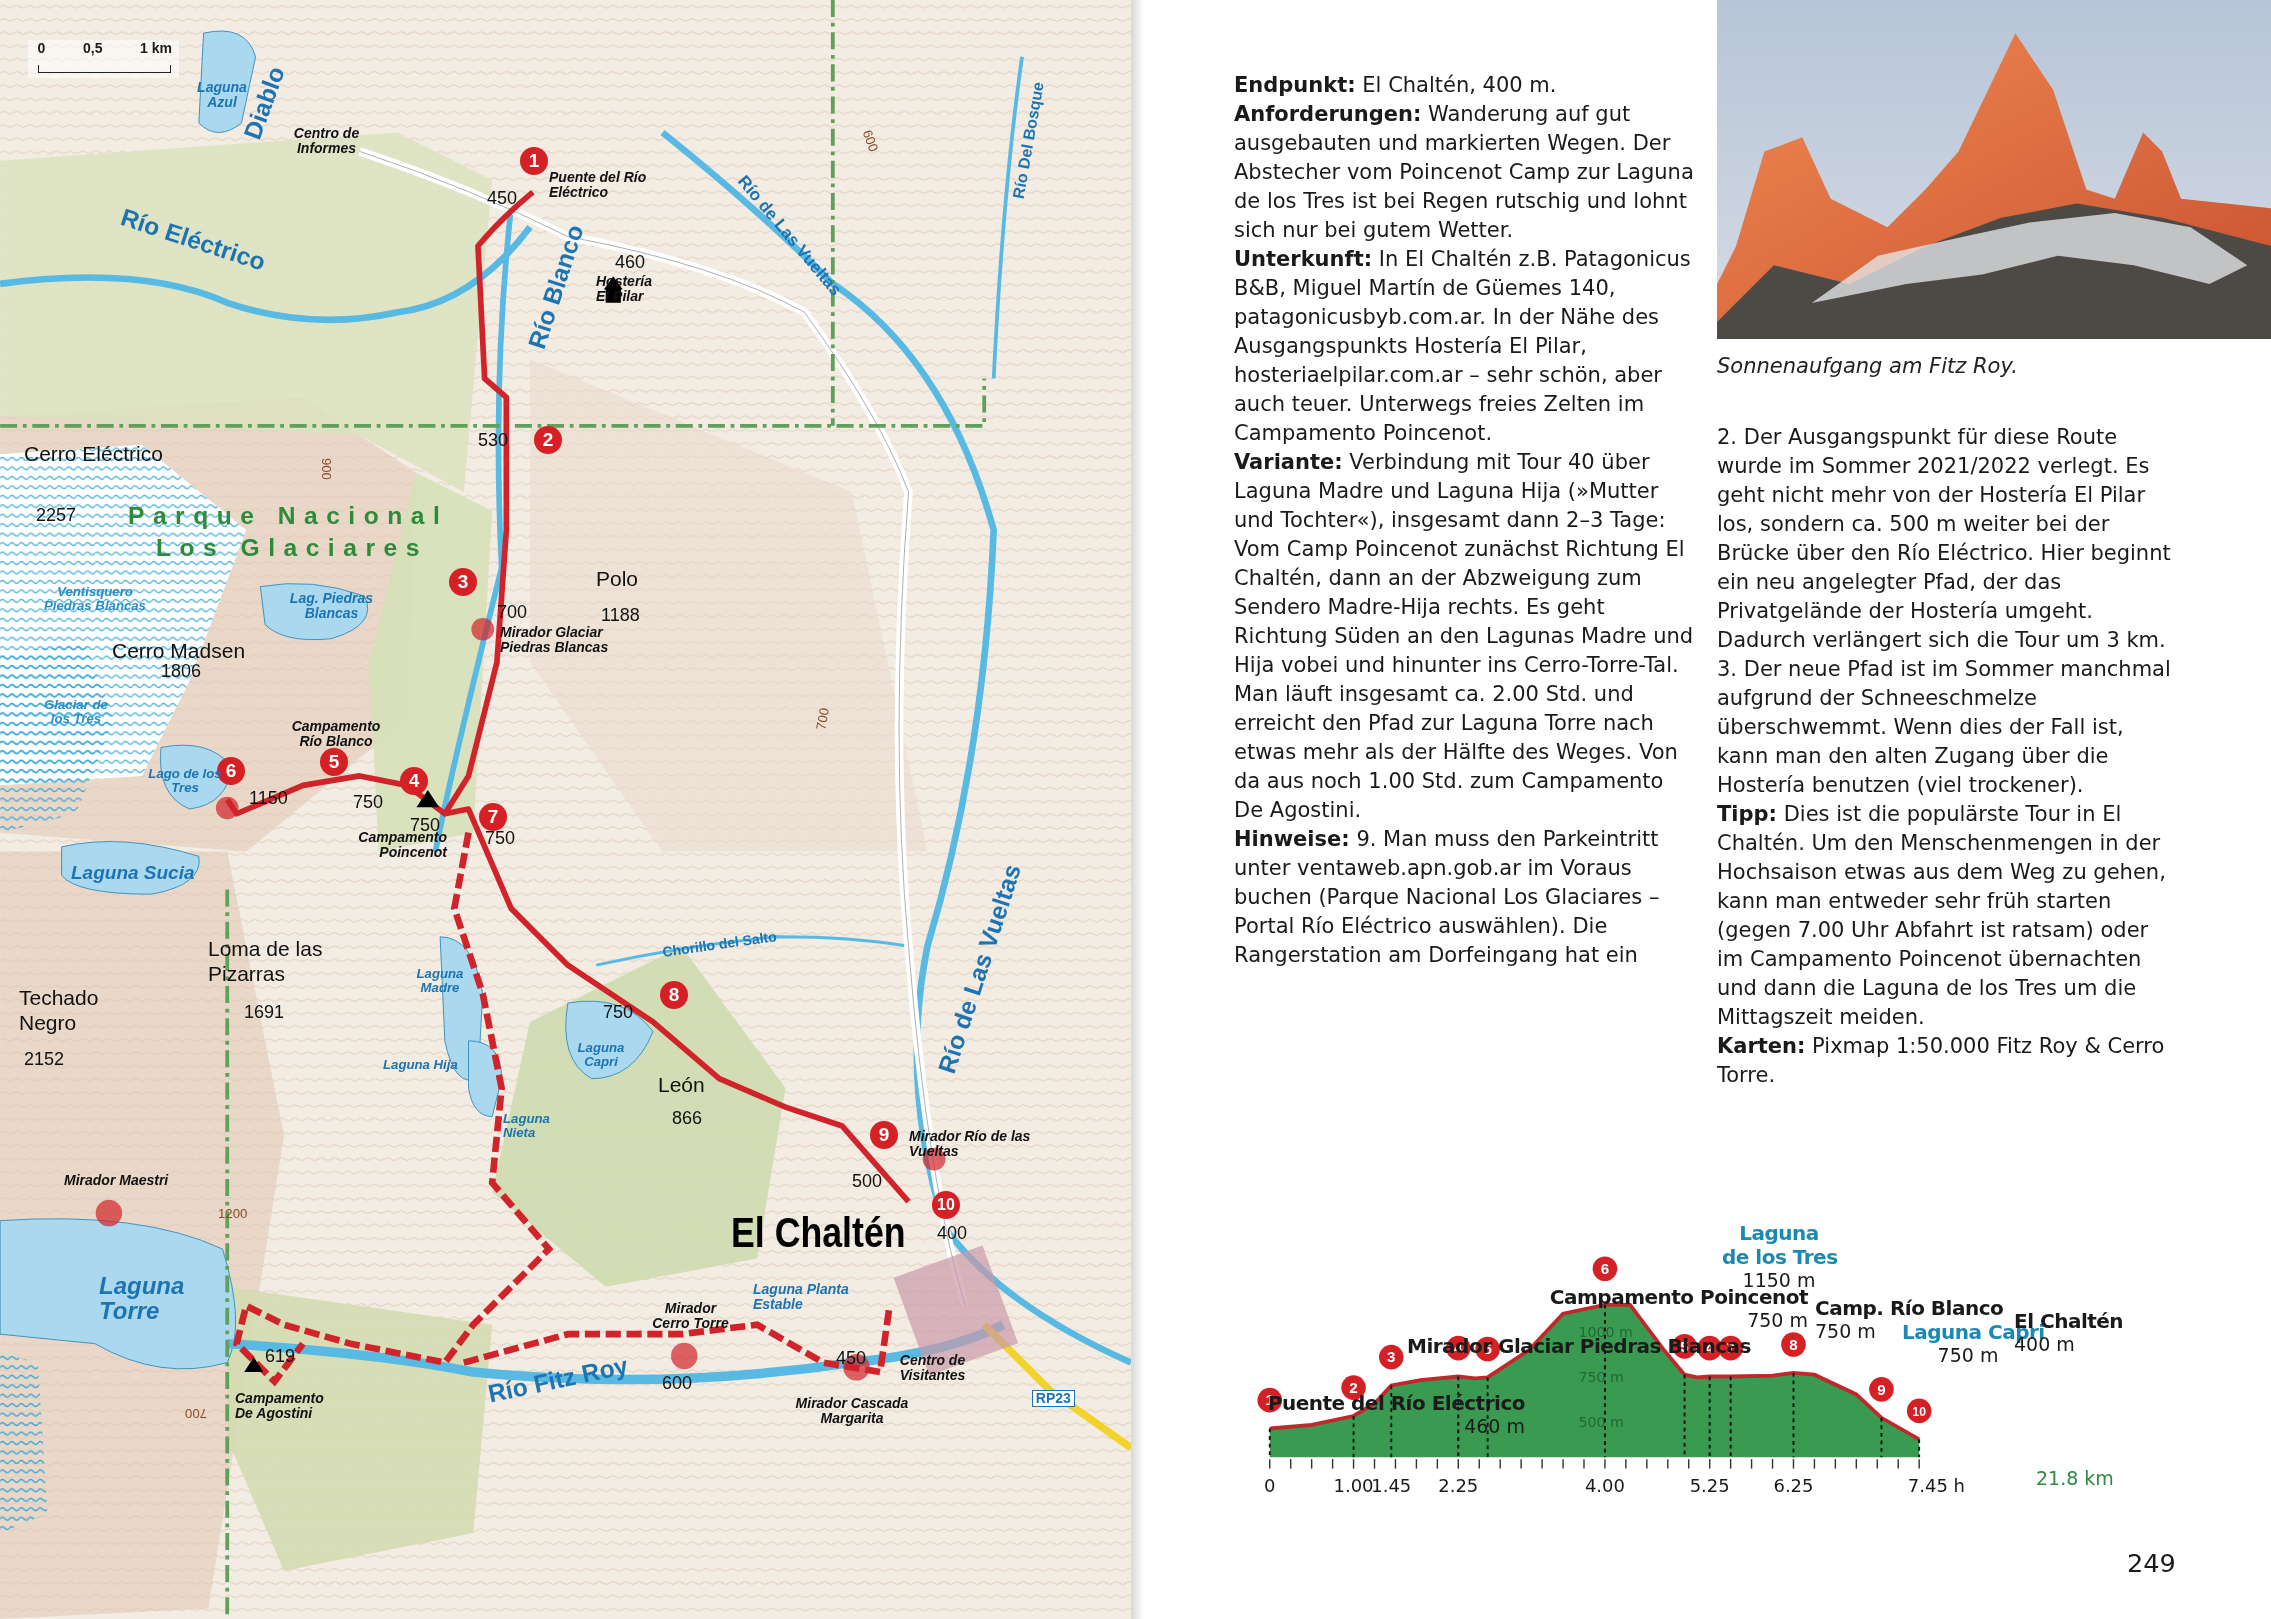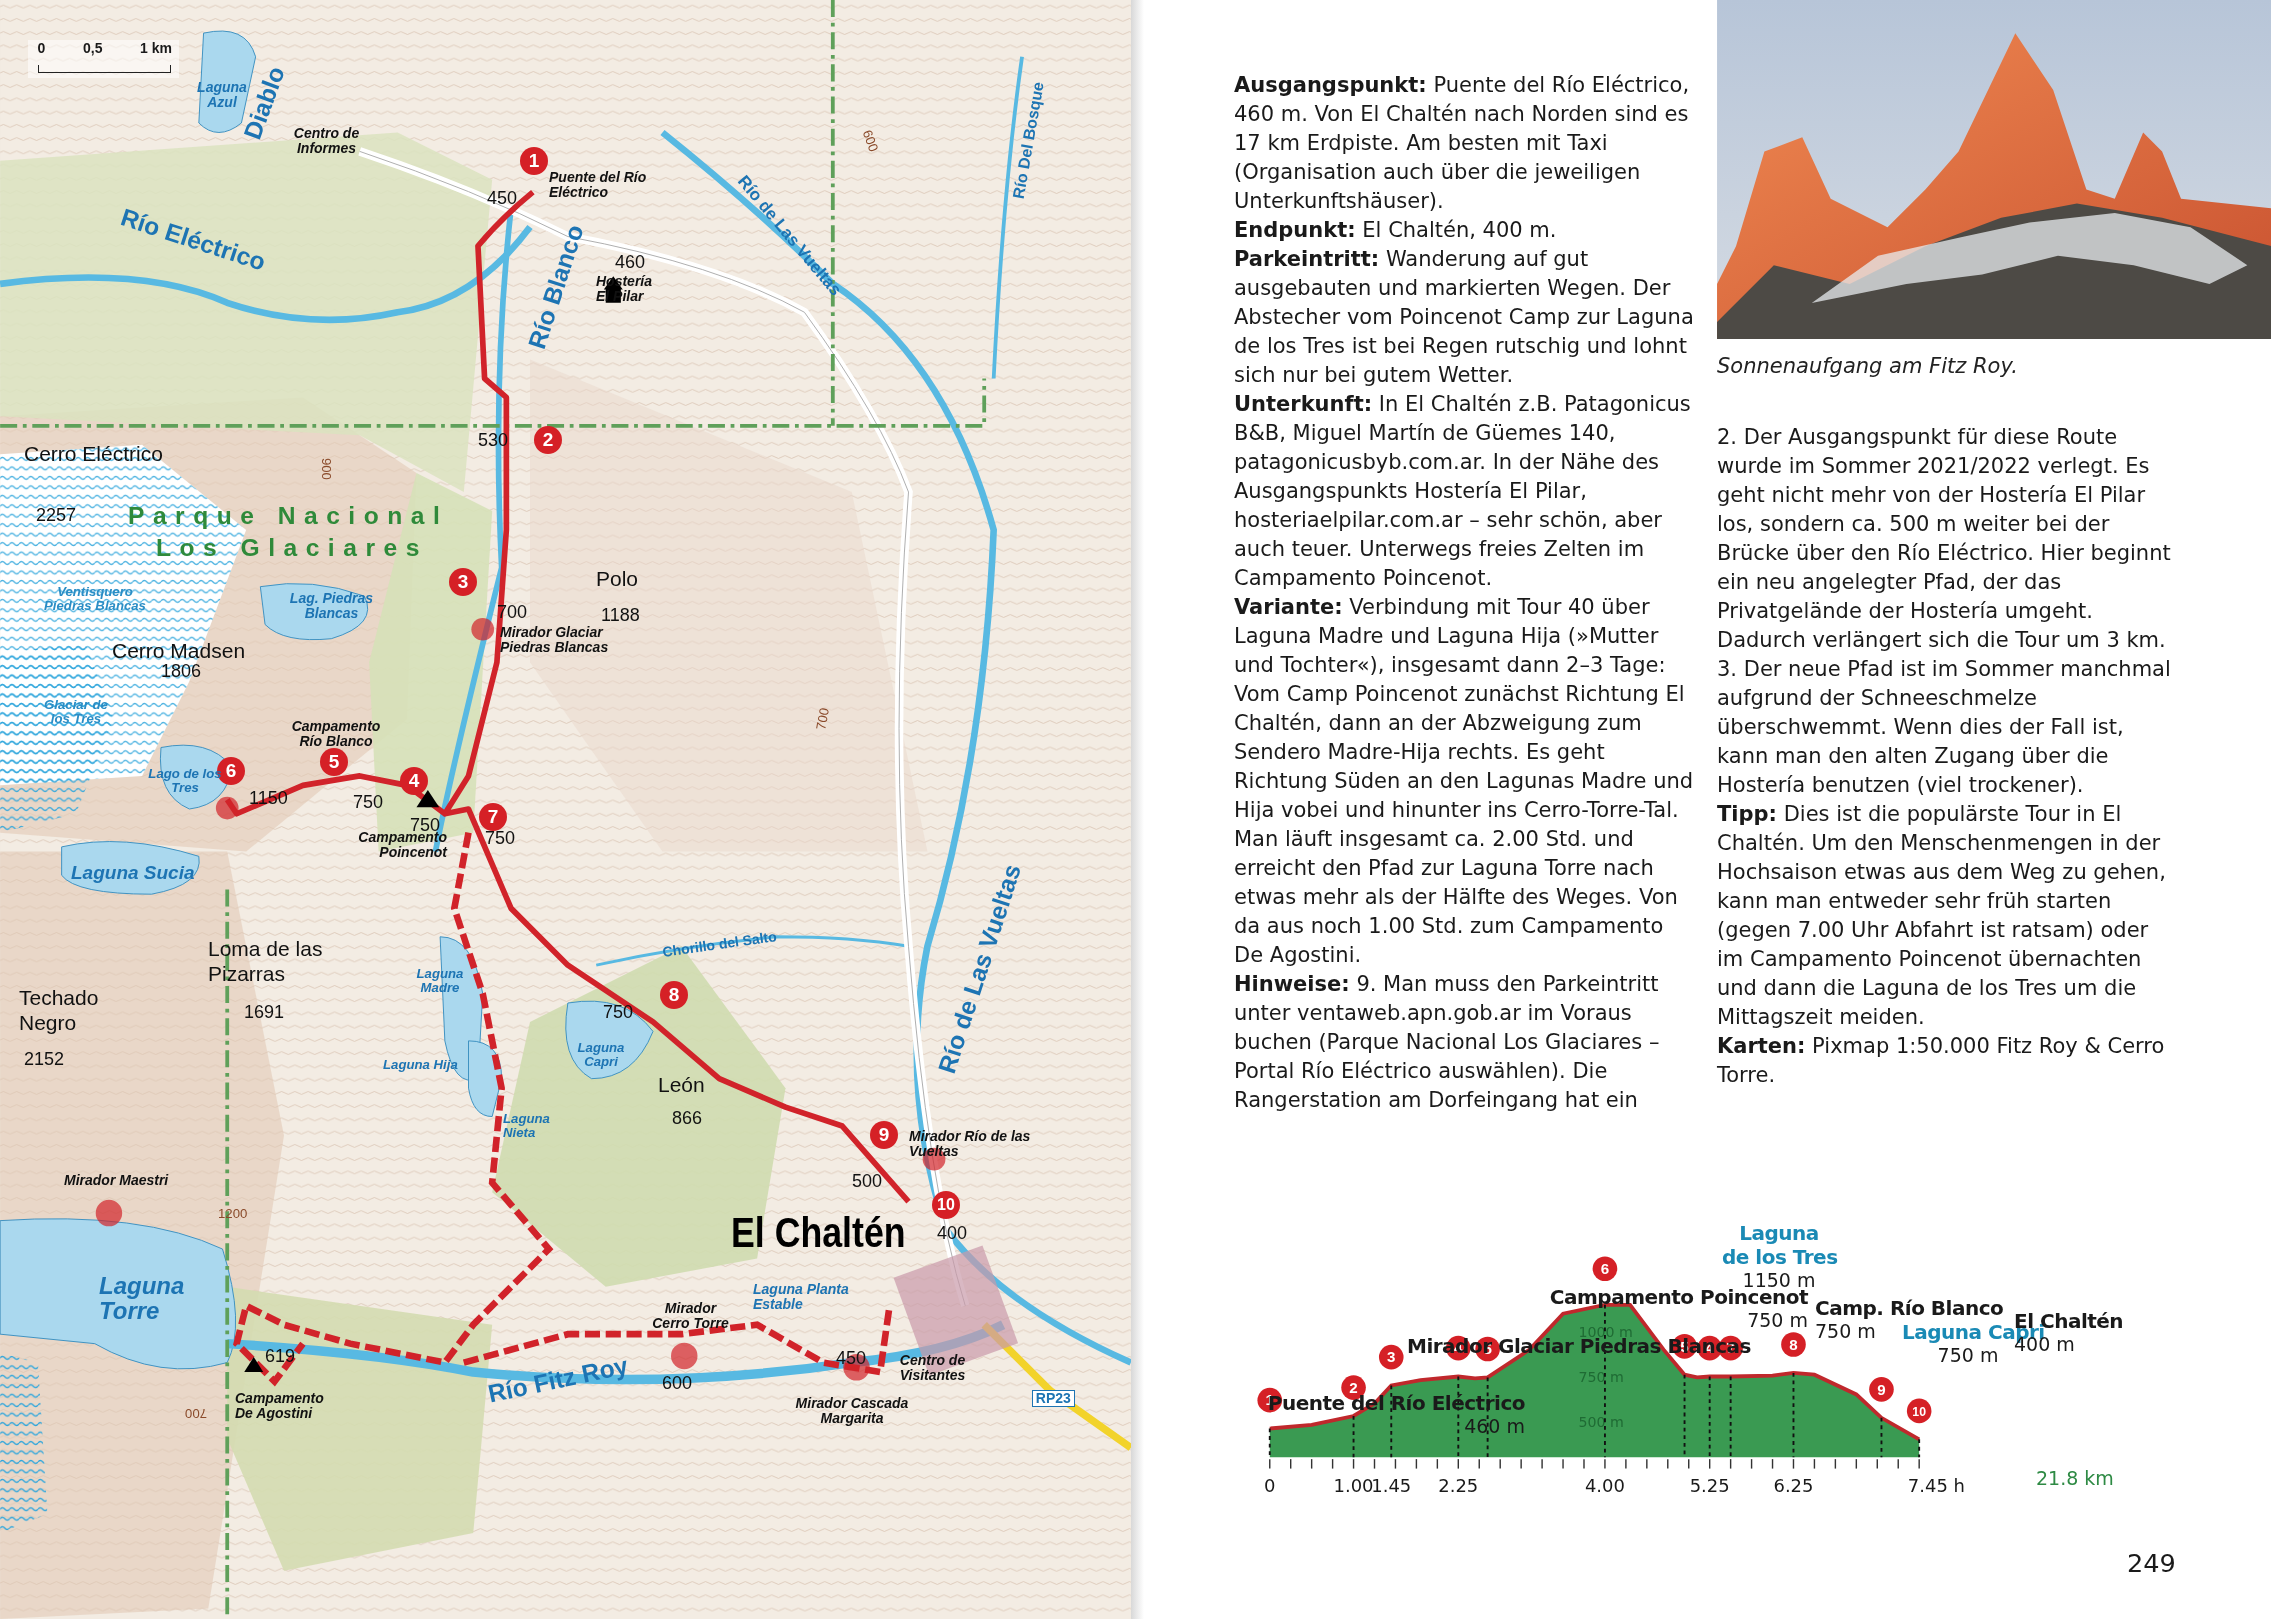--- a/index.html
+++ b/index.html
@@ -195,23 +195,22 @@
   <div class="mlabel" style="left:859px;top:134px;font-size:13.2px;color:#8a4a2a;transform:rotate(70deg)">600</div>
   <div class="mlabel" style="left:315px;top:462px;font-size:13.2px;color:#8a4a2a;transform:rotate(90deg)">900</div>
   <div class="mlabel" style="left:812px;top:712px;font-size:13.2px;color:#8a4a2a;transform:rotate(-80deg)">700</div>
   <div class="mlabel" style="left:218px;top:1207px;font-size:13.2px;color:#8a4a2a">1200</div>
   <div class="mlabel" style="left:185px;top:1406px;font-size:13.2px;color:#8a4a2a;transform:rotate(180deg)">700</div>
 </div>
 
 <div class="gutter"></div>
 
 <div id="col1" class="col">
-    <p><b>Ausgangspunkt:</b><span> Puente del Río Eléctrico, 460 m. Von El Chaltén nach Norden sind es 17 km Erdpiste. Am besten mit Taxi (Organisation auch über die jeweiligen Unterkunftshäuser).</span></p>
     <p><b>Endpunkt:</b><span> El Chaltén, 400 m.</span></p>
-    <p><b>Parkeintritt:</b><span> Wanderung auf gut ausgebauten und markierten Wegen. Der Abstecher vom Poincenot Camp zur Laguna de los Tres ist bei Regen rutschig und lohnt sich nur bei gutem Wetter.</span></p>
+    <p><b>Anforderungen:</b><span> Wanderung auf gut ausgebauten und markierten Wegen. Der Abstecher vom Poincenot Camp zur Laguna de los Tres ist bei Regen rutschig und lohnt sich nur bei gutem Wetter.</span></p>
     <p><b>Unterkunft:</b><span> In El Chaltén z.B. Patagonicus B&amp;B, Miguel Martín de Güemes 140, patagonicusbyb.com.ar. In der Nähe des Ausgangspunkts Hostería El Pilar, hosteriaelpilar.com.ar – sehr schön, aber auch teuer. Unterwegs freies Zelten im Campamento Poincenot.</span></p>
     <p><b>Variante:</b><span> Verbindung mit Tour 40 über Laguna Madre und Laguna Hija (»Mutter und Tochter«), insgesamt dann 2–3 Tage: Vom Camp Poincenot zunächst Richtung El Chaltén, dann an der Abzweigung zum Sendero Madre-Hija rechts. Es geht Richtung Süden an den Lagunas Madre und Hija vobei und hinunter ins Cerro-Torre-Tal. Man läuft insgesamt ca. 2.00 Std. und erreicht den Pfad zur Laguna Torre nach etwas mehr als der Hälfte des Weges. Von da aus noch 1.00 Std. zum Campamento De Agostini.</span></p>
     <p><b>Hinweise:</b><span> 9. Man muss den Parkeintritt unter ventaweb.apn.gob.ar im Voraus buchen (Parque Nacional Los Glaciares – Portal Río Eléctrico auswählen). Die Rangerstation am Dorfeingang hat ein</span></p>
   </div>
 
 <div id="photo">
   <svg width="555" height="339" viewBox="0 0 586 358">
     <defs>
       <linearGradient id="sky" x1="0" y1="0" x2="0" y2="1">
           <stop offset="0" stop-color="#b7c5d8"></stop>

